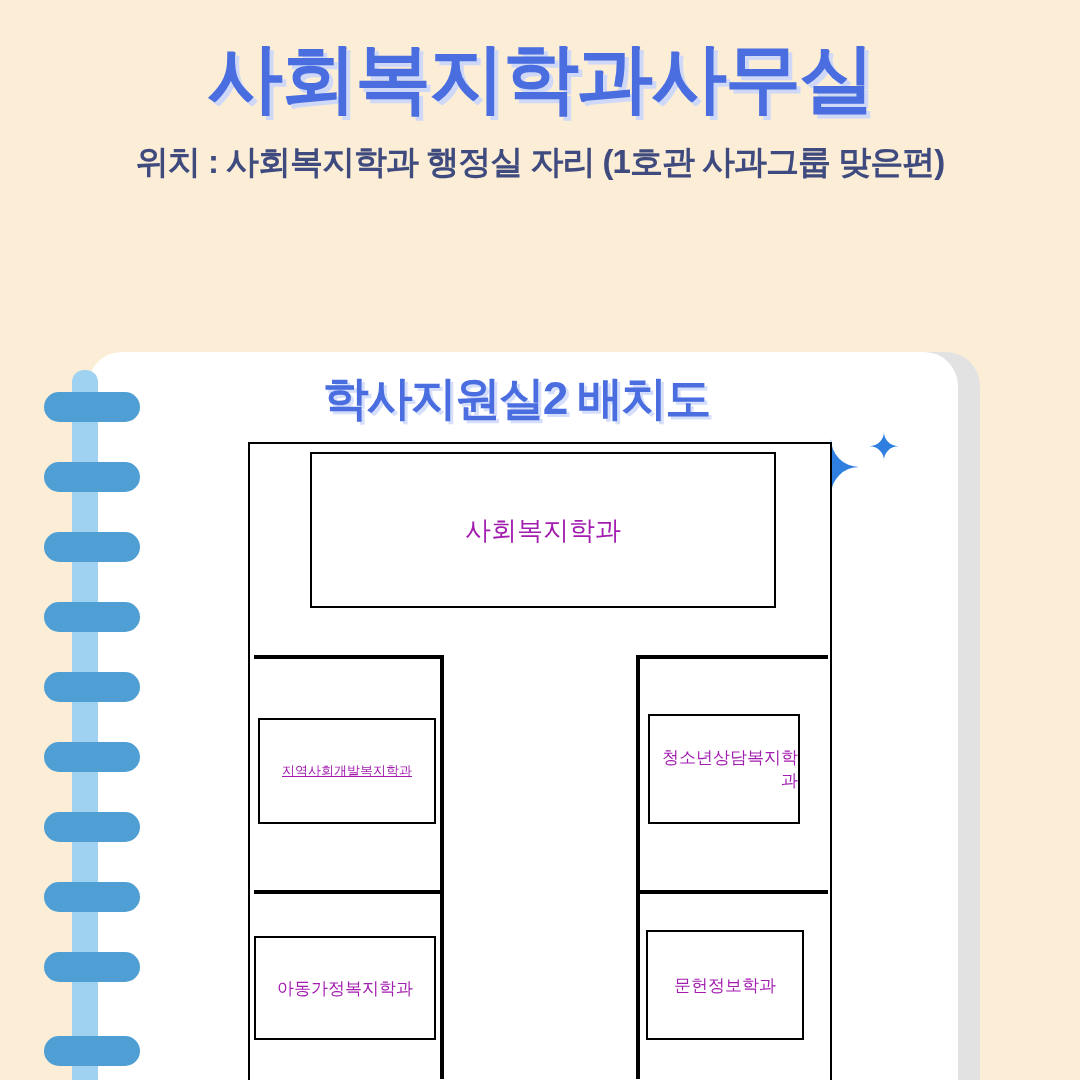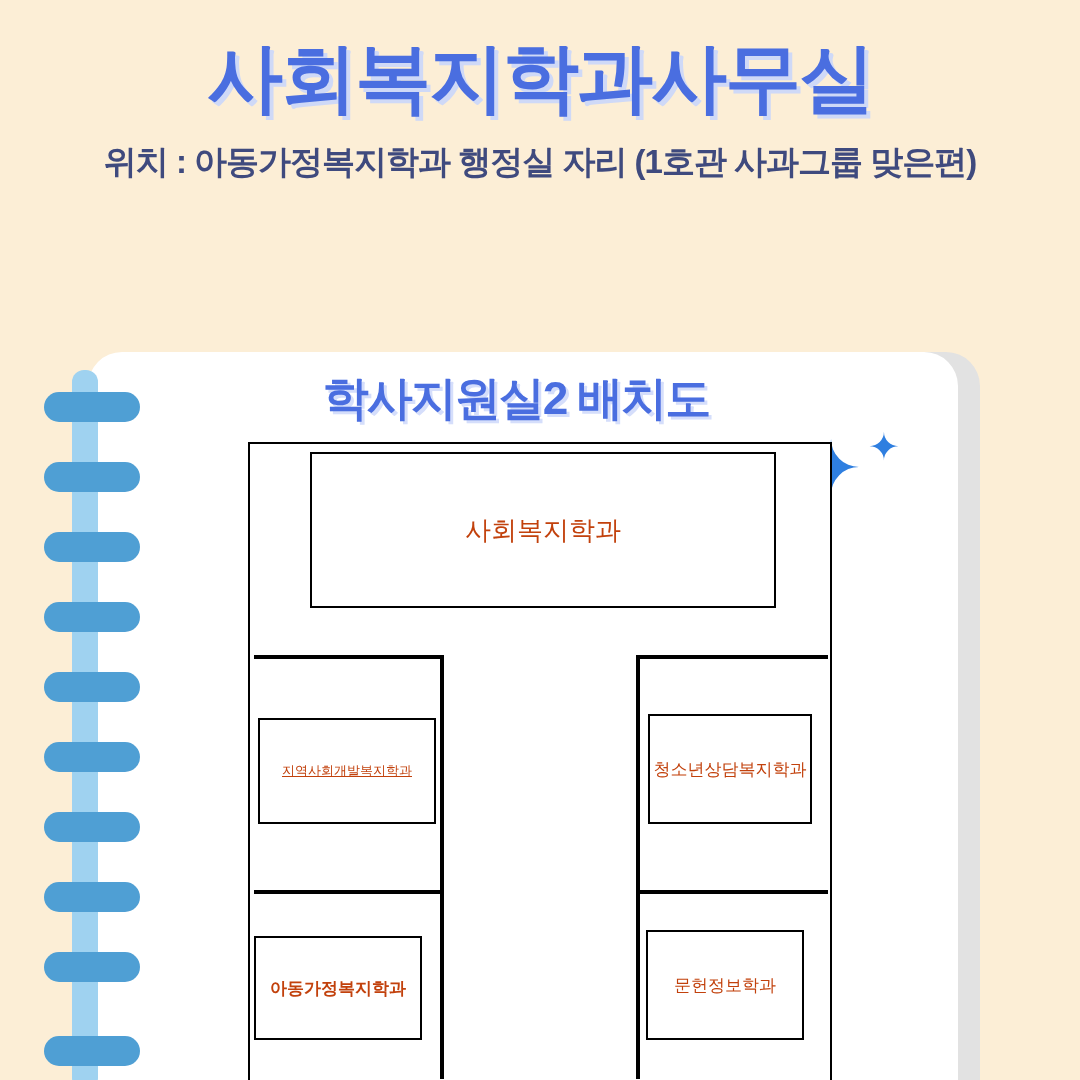--- a/index.html
+++ b/index.html
@@ -122,21 +122,21 @@
     box-sizing: border-box;
   }
   .room {
     position: absolute;
     border: 2px solid #000;
     box-sizing: border-box;
     display: flex;
     align-items: center;
     justify-content: center;
     text-align: right;
-    color: #c2410c;
+    color: #a21caf;
     background: #fff;
   }
   .room-main {
     left: 310px;  top: 452px;
     width: 466px; height: 156px;
     font-size: 26px;
   }
   .wall {
     position: absolute;
     background: #000;
@@ -144,30 +144,30 @@
   
   .wall-left-v  { left: 440px; top: 655px; width: 4px;  height: 424px; }
   .wall-left-h1 { left: 254px; top: 655px; width: 188px; height: 4px; }
   .wall-left-h2 { left: 254px; top: 890px; width: 190px; height: 4px; }
   
   .wall-right-v { left: 636px; top: 655px; width: 4px;  height: 424px; }
   .wall-right-h1{ left: 636px; top: 655px; width: 192px; height: 4px; }
   .wall-right-h2{ left: 636px; top: 890px; width: 192px; height: 4px; }
 
   .room-a { left: 258px; top: 718px; width: 178px; height: 106px; font-size: 13px; line-height: 1.45; text-decoration: underline; }
-  .room-b { left: 648px; top: 714px; width: 164px; height: 110px; font-size: 17px; }
-  .room-c { left: 254px; top: 936px; width: 168px; height: 104px; font-size: 17px; font-weight: bold; }
+  .room-b { left: 648px; top: 714px; width: 152px; height: 110px; font-size: 17px; }
+  .room-c { left: 254px; top: 936px; width: 182px; height: 104px; font-size: 17px; }
   .room-d { left: 646px; top: 930px; width: 158px; height: 110px; font-size: 17px; }
 </style>
 </head>
 <body>
 
 <div class="header">
   <div class="title-line1">사회복지학과사무실</div>
-  <div class="subtitle">위치 : 아동가정복지학과 행정실 자리 (1호관 사과그룹 맞은편)</div>
+  <div class="subtitle">위치 : 사회복지학과 행정실 자리 (1호관 사과그룹 맞은편)</div>
 </div>
 
 <div class="notebook-shadow"></div>
 <div class="notebook"></div>
 <div class="spine"></div>
 
 <div class="ring" style="top:392px"></div>
 <div class="ring" style="top:462px"></div>
 <div class="ring" style="top:532px"></div>
 <div class="ring" style="top:602px"></div>

